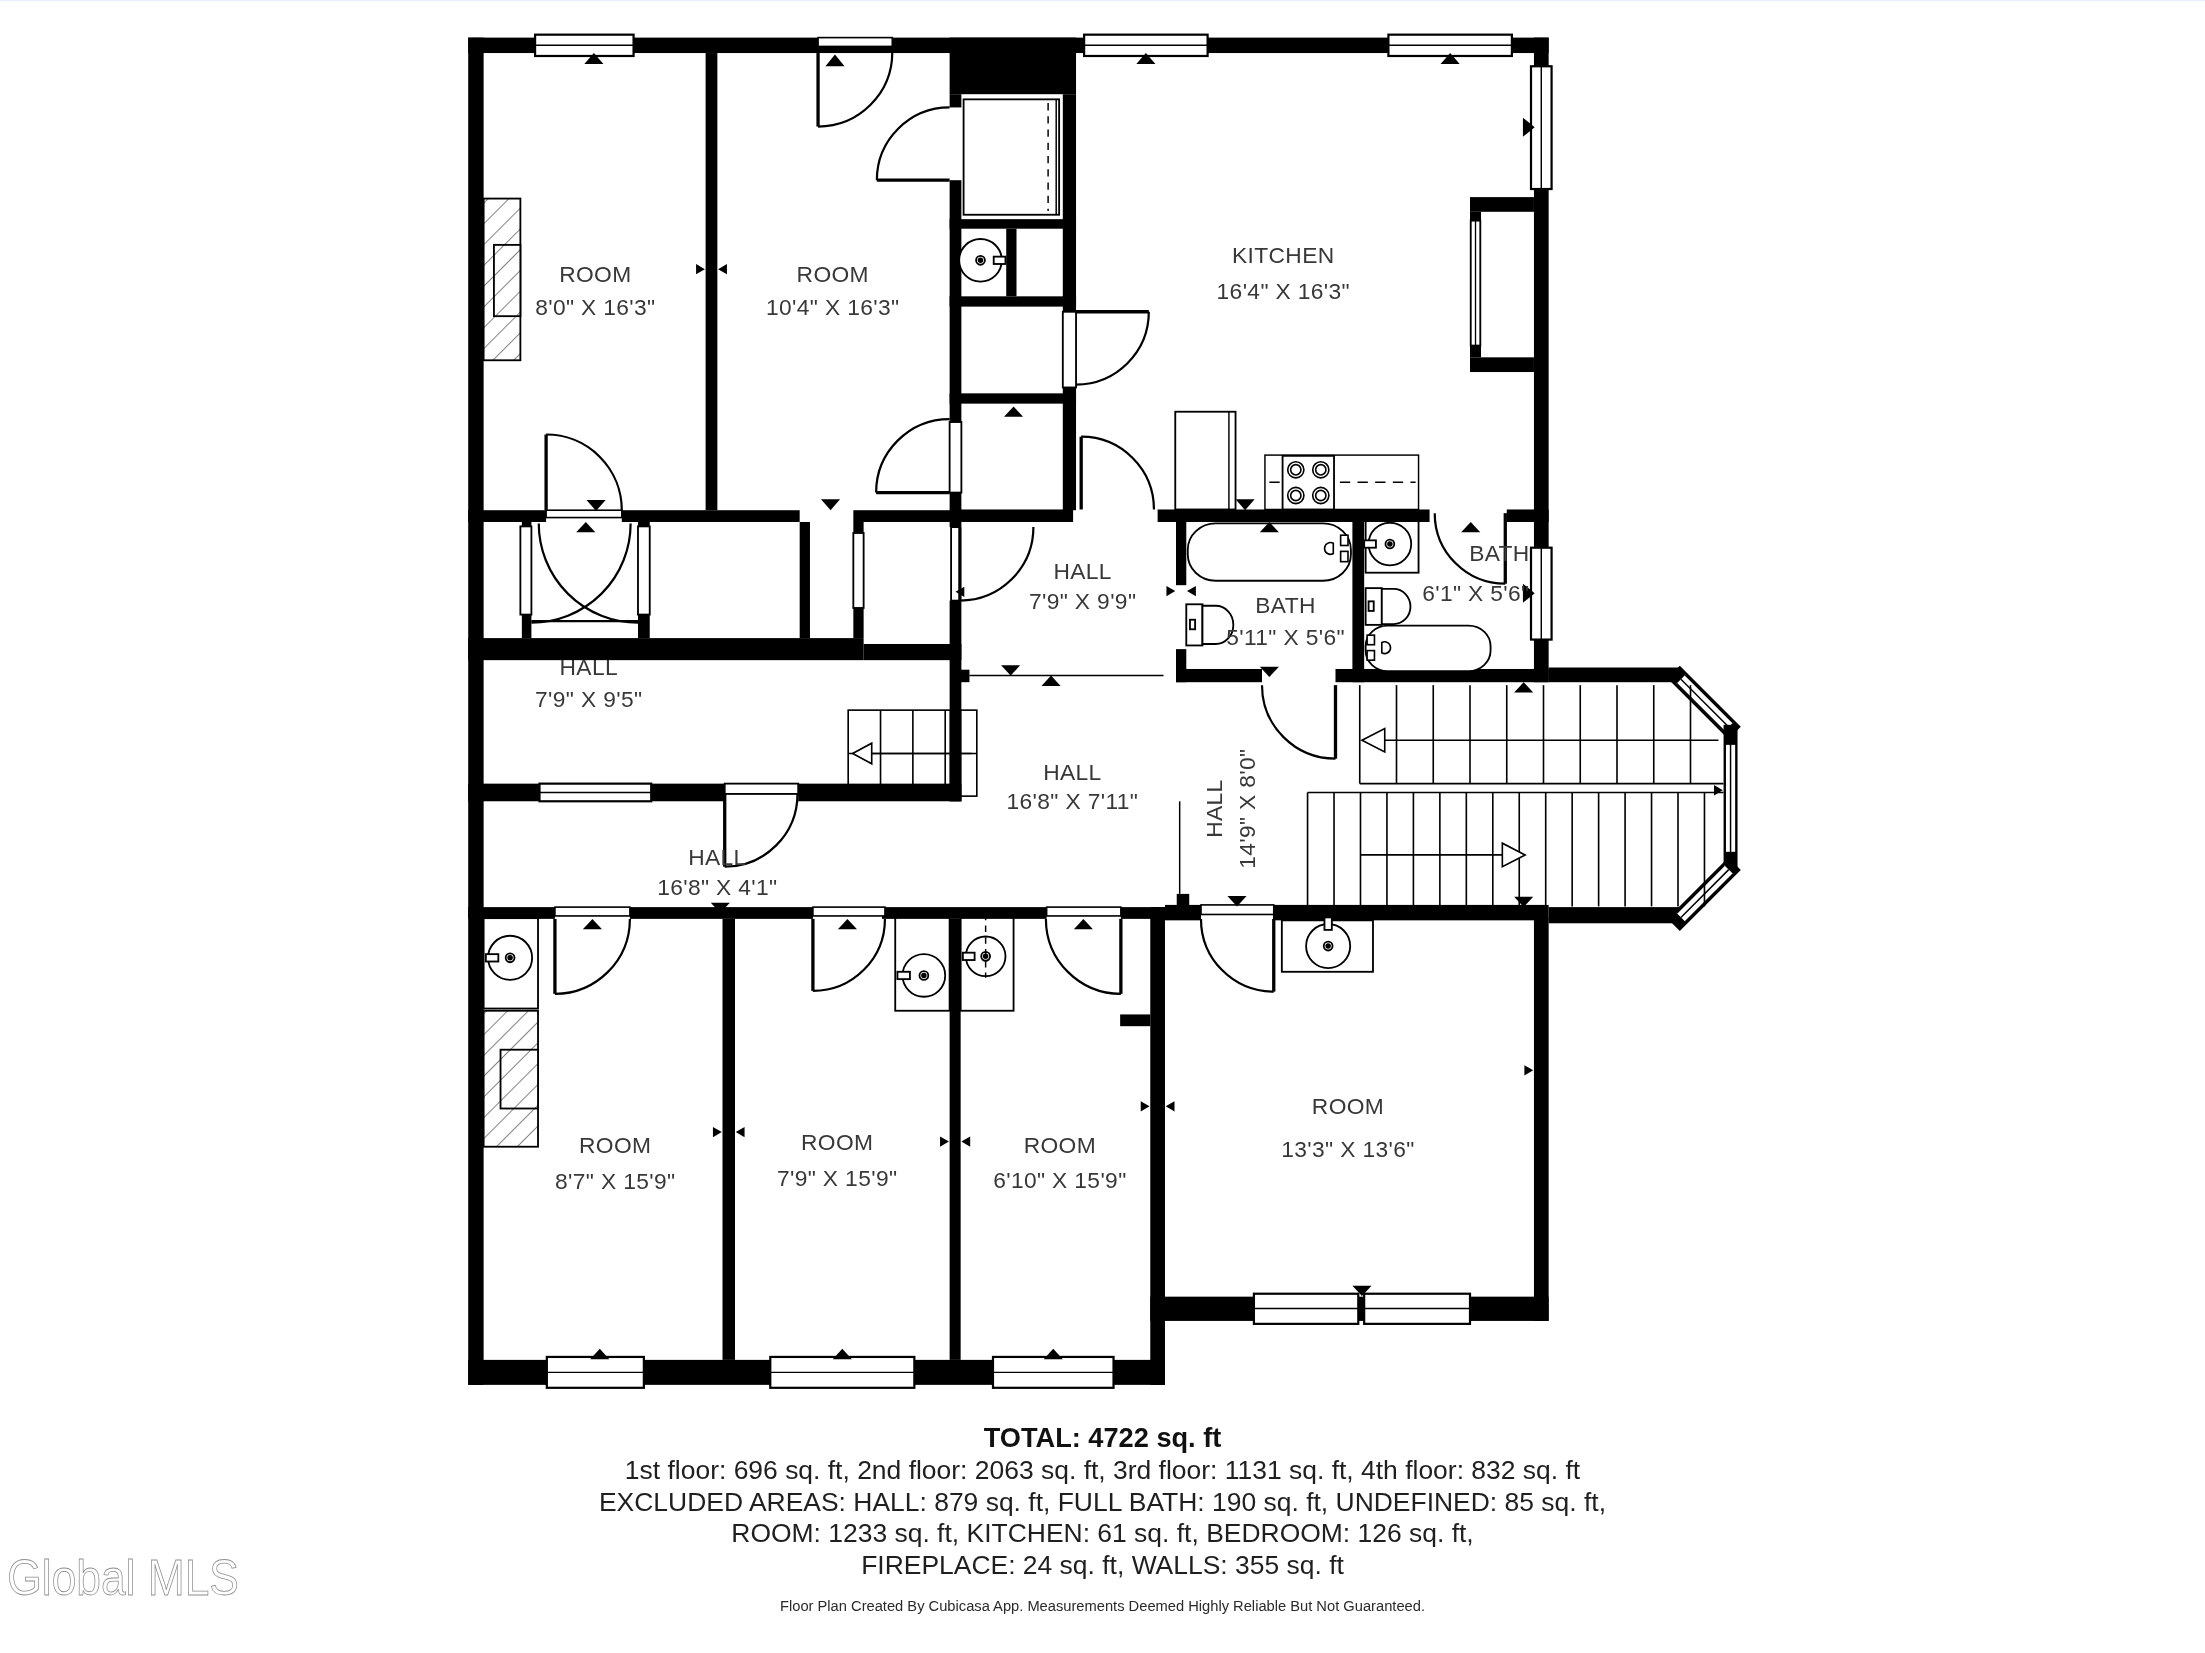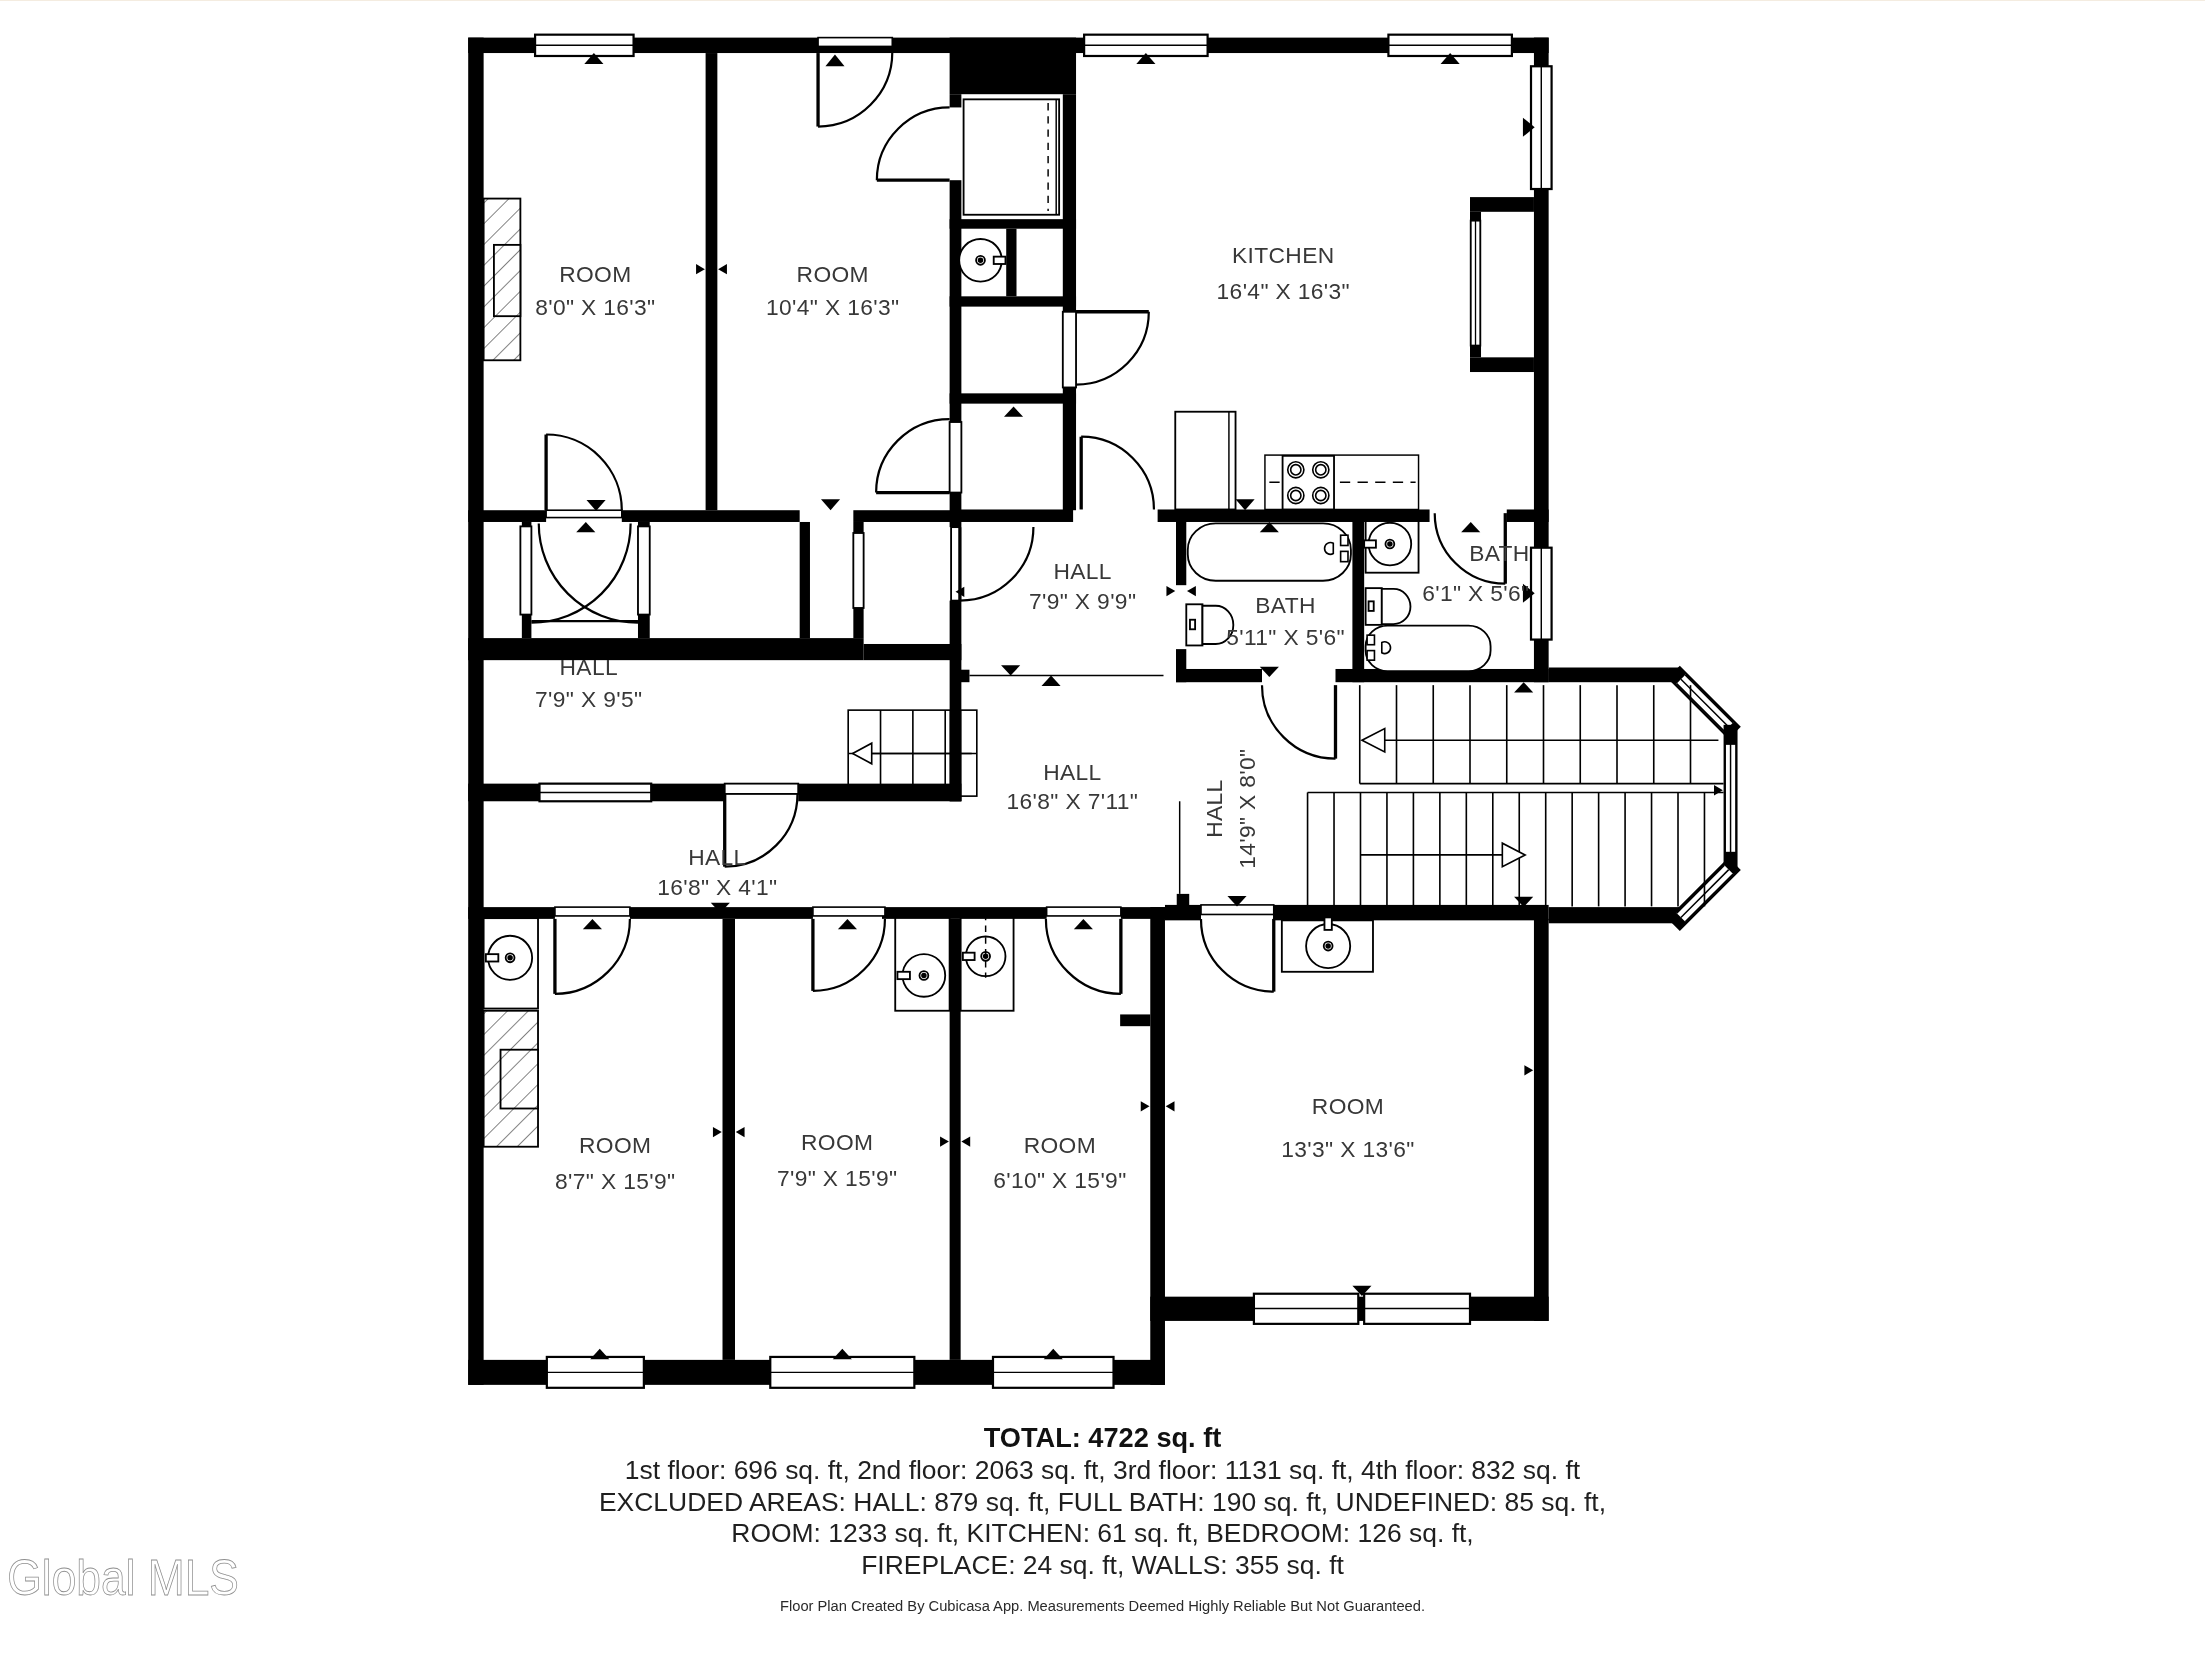--- a/index.html
+++ b/index.html
@@ -1,16 +1,16 @@
 <!DOCTYPE html>
 <html style="font-size:11.8px"><head>
 <meta charset="utf-8">
 <style>
 html,body{margin:0;padding:0;background:#fff;}
-#page{width:2205px;height:1654px;position:relative;background:#a16207;font-family:"Liberation Sans", sans-serif;}
+#page{width:2205px;height:1654px;position:relative;background:#3b82f6;font-family:"Liberation Sans", sans-serif;}
 svg text{font-family:"Liberation Sans", sans-serif;fill:#383838;}
 .lab{font-size:31px;letter-spacing:.5px;}
 .big{font-size:36px;fill:#1f1f1f;}
 .bigb{font-size:37px;font-weight:bold;fill:#111;}
 .small{font-size:20px;fill:#2a2a2a;}
 </style>
 </head>
 <body>
 <div id="page">
 <svg width="2205" height="1654" viewBox="0 0 3000 2250">

